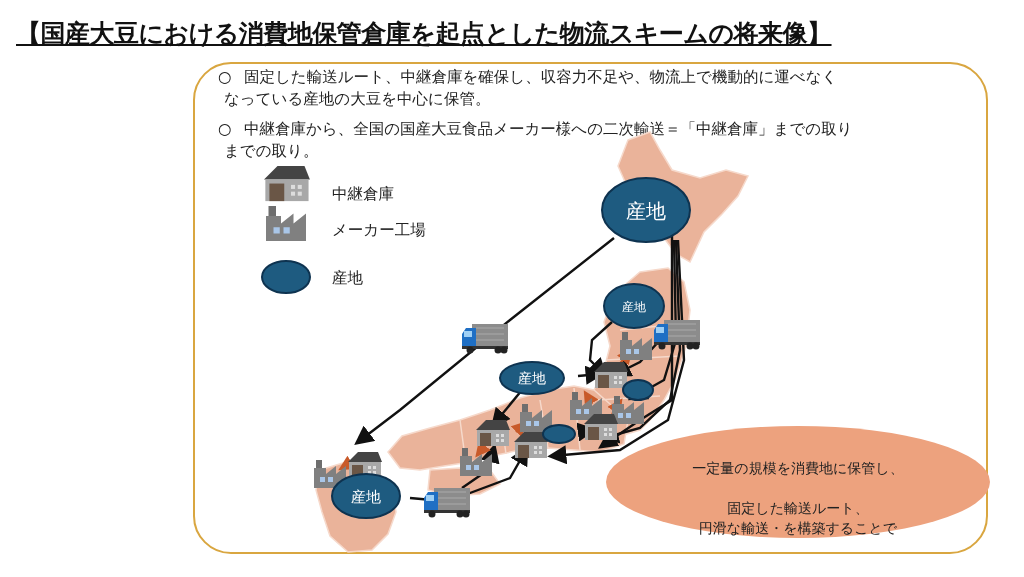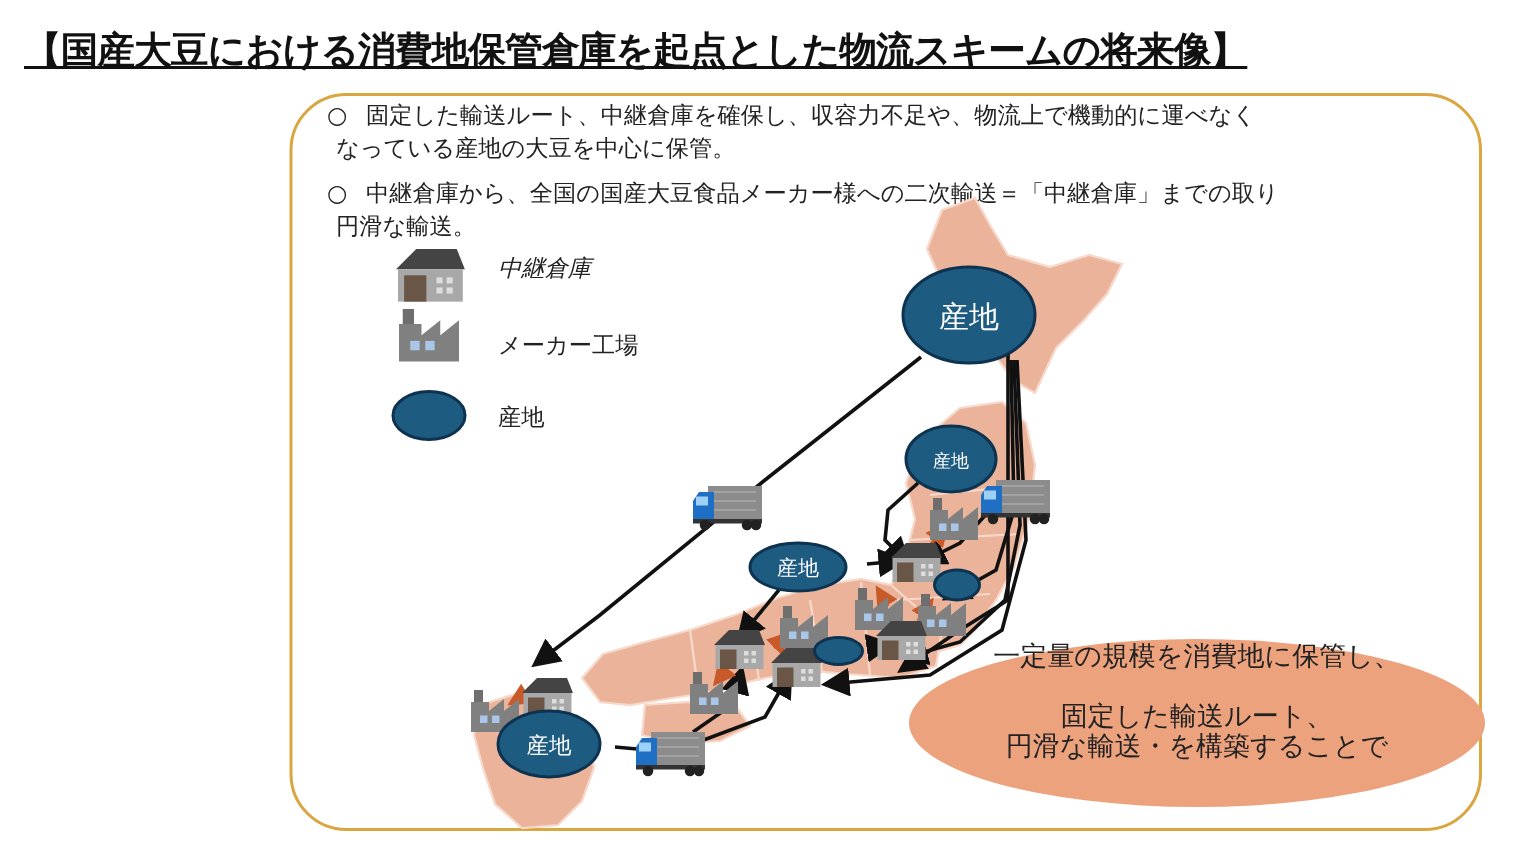--- a/index.html
+++ b/index.html
@@ -7,36 +7,36 @@
   .title{position:absolute;left:16px;top:17px;font-size:25px;font-weight:bold;letter-spacing:-0.5px;color:#111;white-space:nowrap;text-decoration:underline;}
   .frame{position:absolute;left:193px;top:62px;width:795px;height:492px;border:2px solid #d9a640;border-radius:38px;box-sizing:border-box;background:#fff;}
   .bullet{position:absolute;font-size:15.5px;line-height:22px;color:#222;}
   .bullet .mark{display:inline-block;width:26px;}
   .b1{left:218px;top:66px;width:740px;}
   .b2{left:218px;top:118px;width:740px;}
   .indent{padding-left:6px;margin-top:46px;}
   svg.map{position:absolute;left:0;top:0;}
   .legend-label{position:absolute;font-size:15.5px;color:#222;}
   .node-label{font-family:"DejaVu Sans",sans-serif;fill:#ffffff;}
-  .callout{position:absolute;left:608px;top:428px;width:380px;height:108px;display:flex;align-items:flex-start;justify-content:center;text-align:center;font-size:18px;line-height:20px;color:#222;}
+  .callout{position:absolute;left:608px;top:444px;width:380px;height:108px;display:flex;align-items:center;justify-content:center;text-align:center;font-size:14px;line-height:20px;color:#222;}
 </style>
 </head>
 <body>
 
 <div class="title">【国産大豆における消費地保管倉庫を起点とした物流スキームの将来像】</div>
 
 <div class="frame"></div>
 
 <div class="bullet b1">
   <span class="mark">○</span><span>固定した輸送ルート、中継倉庫を確保し、収容力不足や、物流上で機動的に運べなく</span><br>
   <span class="indent">なっている産地の大豆を中心に保管。</span>
 </div>
 <div class="bullet b2">
   <span class="mark">○</span><span>中継倉庫から、全国の国産大豆食品メーカー様への二次輸送＝「中継倉庫」までの取り</span><br>
-  <span class="indent">円滑な輸送。</span>
+  <span class="indent">までの取り。</span>
 </div>
 
 <svg class="map" width="1024" height="577" viewBox="0 0 1024 577">
   <defs>
     <marker id="arr" markerWidth="8" markerHeight="8" refX="6" refY="4" orient="auto">
       <path d="M0,0 L8,4 L0,8 Z" fill="#111"></path>
     </marker>
     <marker id="arrO" markerWidth="7" markerHeight="7" refX="5" refY="3.5" orient="auto">
       <path d="M0,0 L7,3.5 L0,7 Z" fill="#c85a2a"></path>
     </marker>
@@ -144,21 +144,21 @@
 
   <g transform="translate(264,166) scale(1.35)">
       <use href="#warehouse"></use>
     </g>
   <g transform="translate(266,206) scale(1.25)">
       <use href="#factory"></use>
     </g>
   <ellipse cx="286" cy="277" rx="24" ry="16" fill="#1e5b80" stroke="#0e3350" stroke-width="2"></ellipse>
 </svg>
 
-<div class="legend-label" style="left:332px;top:169px;font-style:italic;">中継倉庫</div>
+<div class="legend-label" style="left:332px;top:184px;">中継倉庫</div>
 <div class="legend-label" style="left:332px;top:220px;">メーカー工場</div>
 <div class="legend-label" style="left:332px;top:268px;">産地</div>
 
 <div class="callout">
   <div>
     <span>一定量の規模を消費地に保管し、</span><br>
     <br>
     <span>固定した輸送ルート、</span><br>
     <span>円滑な輸送・を構築することで</span>
   </div>

